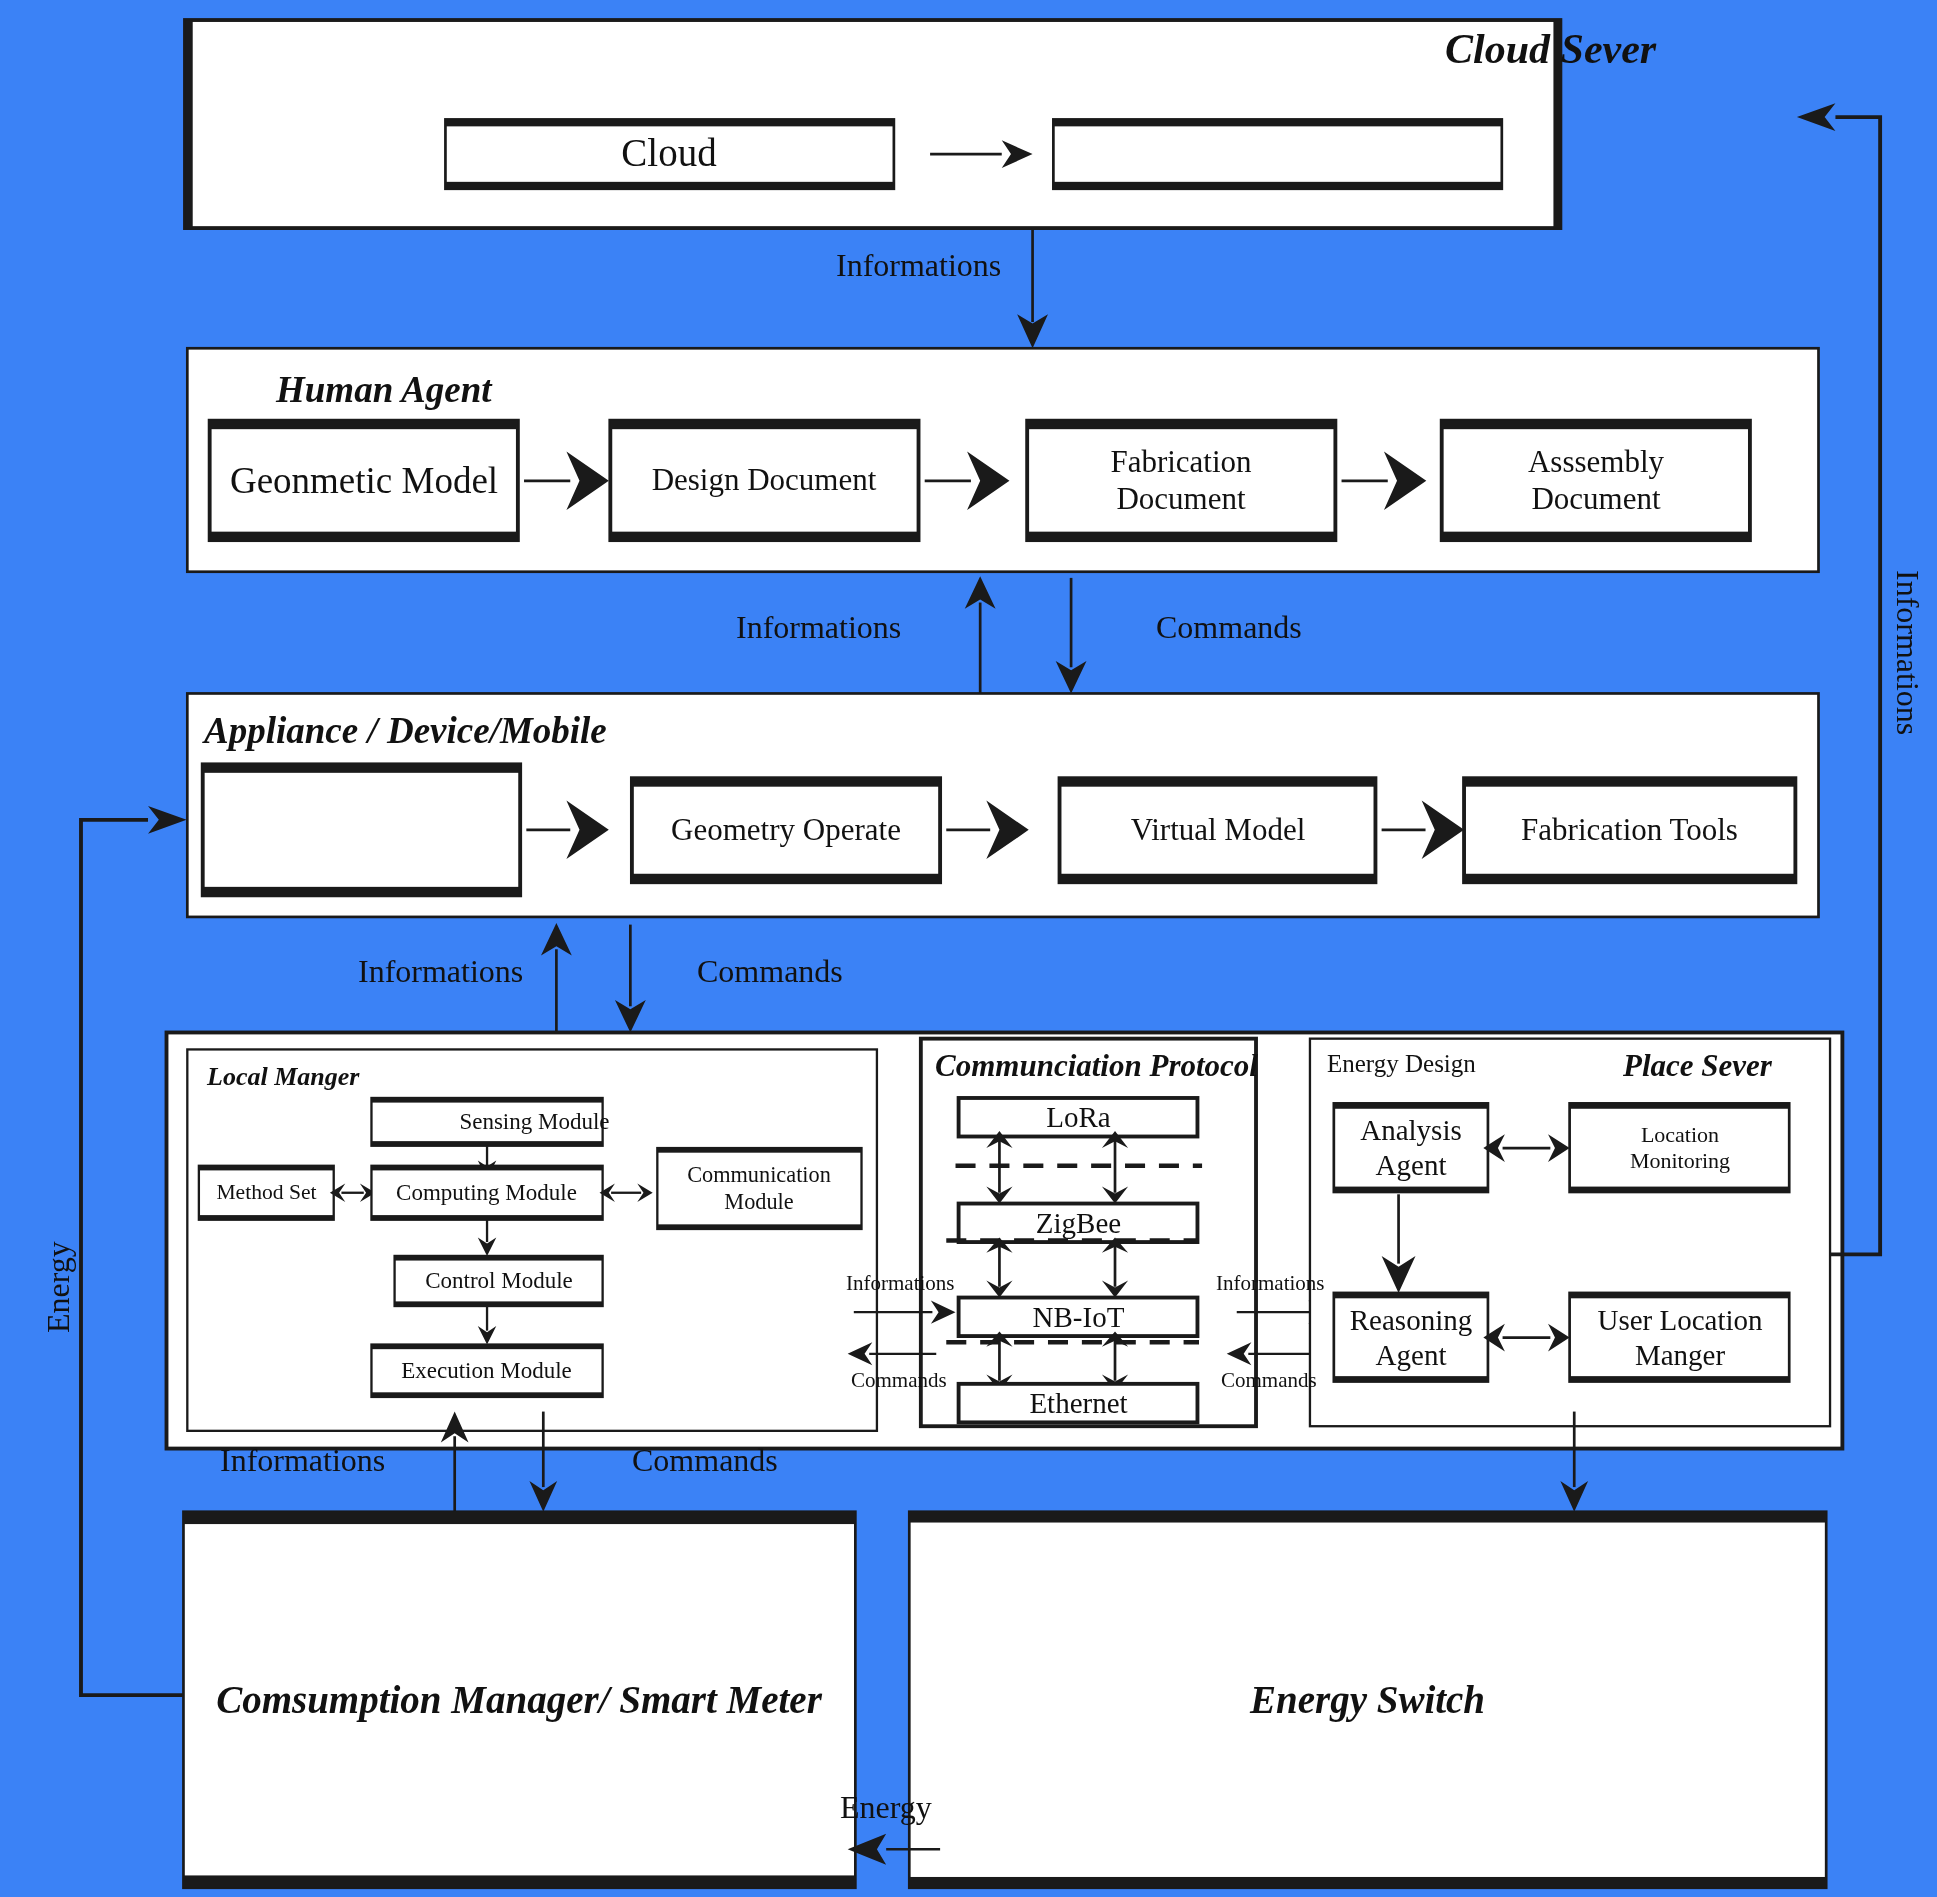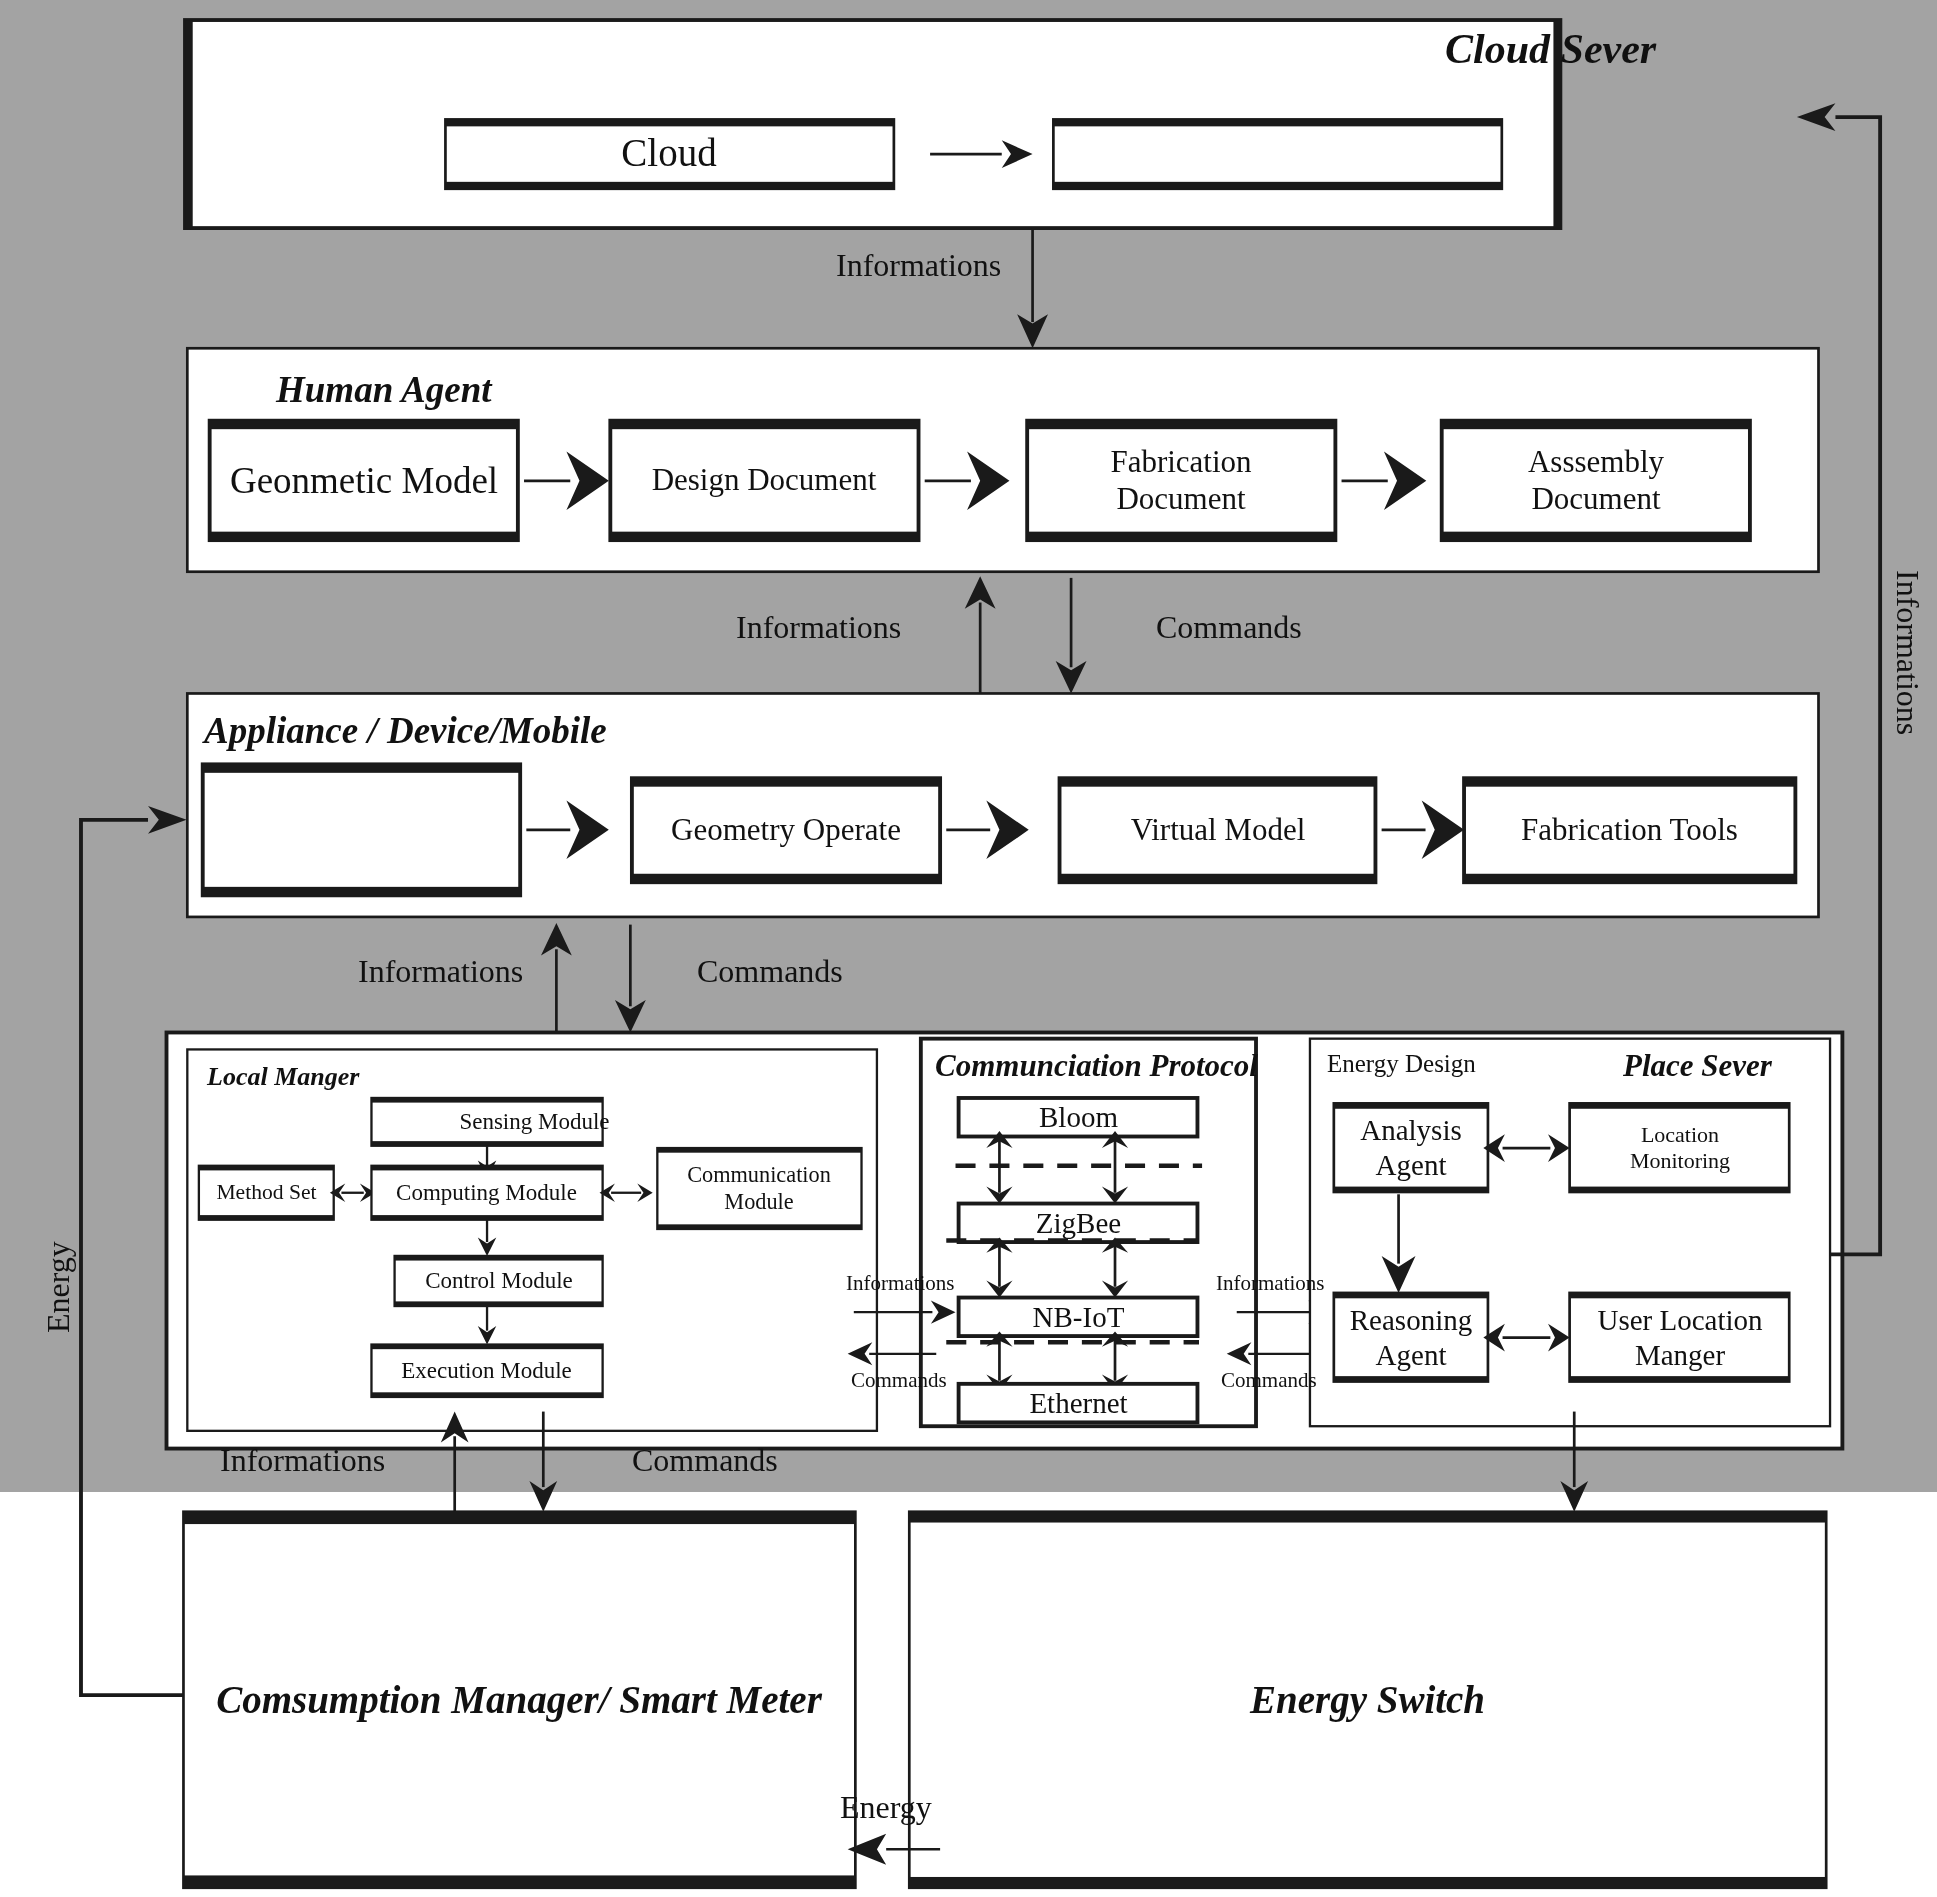--- a/index.html
+++ b/index.html
@@ -9,22 +9,22 @@
   }
   body {
     width: 1938px;
     height: 1897px;
     font-family: "Liberation Serif", "DejaVu Serif", serif;
     overflow: hidden;
   }
   #diagram-root {
     position: relative;
     width: 1938px;
-    height: 1492px;
-    background: #a3a3a3;
+    height: 1897px;
+    background: #3b82f6;
   }
   svg#diagram-svg {
     position: absolute;
     left: 0;
     top: 0;
     width: 1938px;
     height: 1897px;
   }
   .box-fill { fill: #ffffff; }
   .stroke-med   { stroke: #1a1a1a; stroke-width: 5; fill: none; }
@@ -479,21 +479,21 @@
   <div class="sect-title" style="left:207px; top:1062px; font-size:26px;">Local Manger</div>
   <div class="lbl centerbox" style="left:371px; top:1098px; width:231px; height:48px; font-size:23px;padding-left:48px;">Sensing Module</div>
   <div class="lbl centerbox" style="left:199px; top:1166px; width:135px; height:54px; font-size:21.6px;">Method Set</div>
   <div class="lbl centerbox" style="left:371px; top:1166px; width:231px; height:54px; font-size:23px;">Computing Module</div>
   <div class="lbl centerbox" style="left:657px; top:1148px; width:204px; height:81px; font-size:22.3px;">Communication
 Module</div>
   <div class="lbl centerbox" style="left:395px; top:1256px; width:208px; height:50px; font-size:23px;">Control Module</div>
   <div class="lbl centerbox" style="left:371px; top:1345px; width:231px; height:52px; font-size:23px;">Execution Module</div>
 
   <div class="sect-title" style="left:935px; top:1048px; font-size:31px;">Communciation Protocol</div>
-  <div class="lbl centerbox" style="left:959px; top:1098px; width:239px; height:39px; font-size:29px;">Bloom</div>
+  <div class="lbl centerbox" style="left:959px; top:1098px; width:239px; height:39px; font-size:29px;">LoRa</div>
   <div class="lbl centerbox" style="left:959px; top:1204px; width:239px; height:39px; font-size:29px;">ZigBee</div>
   <div class="lbl centerbox" style="left:959px; top:1298px; width:239px; height:39px; font-size:29px;">NB-IoT</div>
   <div class="lbl centerbox" style="left:959px; top:1384px; width:239px; height:39px; font-size:29px;">Ethernet</div>
 
   <div class="flow-label" style="left:846px; top:1271px; font-size:21px;">Informations</div>
   <div class="flow-label" style="left:851px; top:1368px; font-size:21px;">Commands</div>
   <div class="flow-label" style="left:1216px; top:1271px; font-size:21px;">Informations</div>
   <div class="flow-label" style="left:1221px; top:1368px; font-size:21px;">Commands</div>
 
   <div class="sect-title plain-title" style="left:1327px; top:1050px; font-size:25px;">Energy Design</div>

